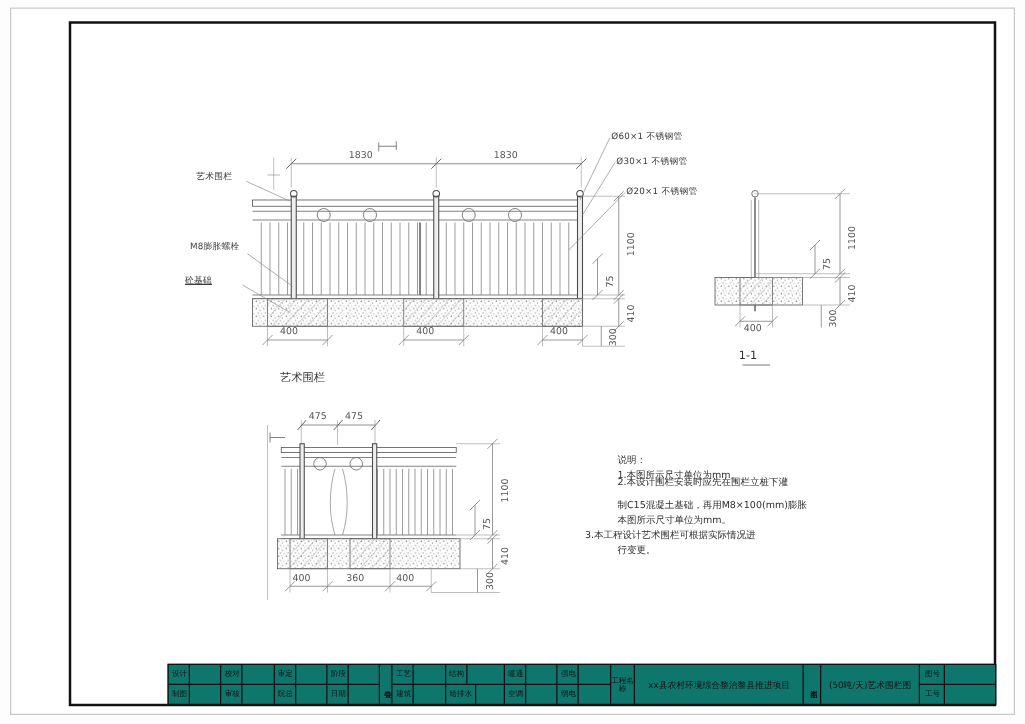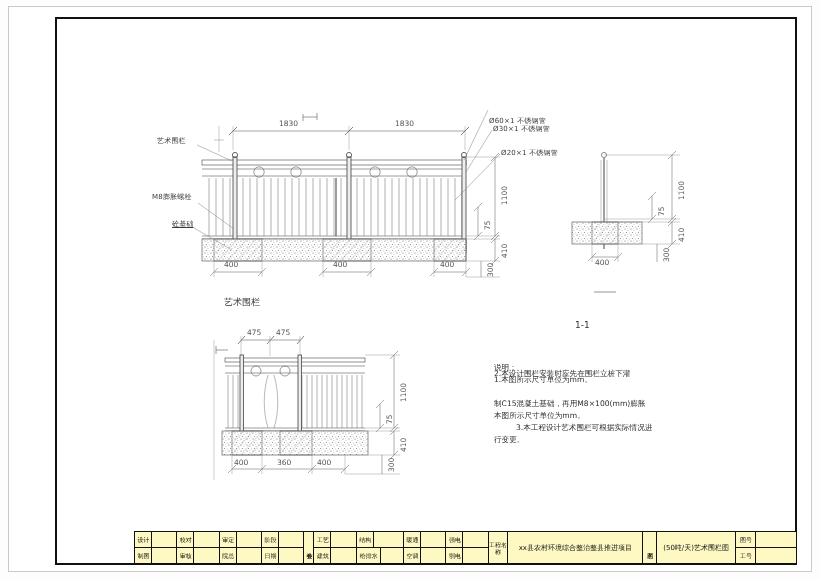--- a/index.html
+++ b/index.html
@@ -33,21 +33,21 @@
       opacity:.40;pointer-events:none;}
   .wm-txt{position:absolute;left:52px;top:2px;font-size:30px;font-weight:bold;
           color:#9b9b9b;letter-spacing:1px;
           font-family:"DejaVu Sans","Liberation Sans",sans-serif;}
   .wm-url{position:absolute;left:60px;top:40px;font-size:15px;font-weight:bold;
           color:#8f8f8f;letter-spacing:.4px;
           font-family:"DejaVu Sans","Liberation Sans",sans-serif;}
 
   
   .tb{position:absolute;left:134px;top:531px;width:663px;height:33px;
-      border:1.4px solid #111;box-sizing:border-box;background:#fef9c3;
+      border:1.4px solid #111;box-sizing:border-box;background:#0f766e;
       display:flex;}
   .tb-cell{border-right:1px solid #111;box-sizing:border-box;
            display:flex;flex-direction:column;}
   .tb-row{flex:1;display:flex;align-items:center;box-sizing:border-box;
           font-size:6.2px;color:#111;padding-left:1px;}
   .tb-row + .tb-row{border-top:1px solid #111;}
   .tb-key{width:15px;flex:none;border-right:1px solid #111;height:100%;
           display:flex;align-items:center;justify-content:center;
           font-size:6px;line-height:6px;text-align:center;}
   .tb-val{flex:1;height:100%;}
@@ -337,62 +337,62 @@
           <path d="M390,459 L398,451"></path>
       </g>
     </g>
   </svg>
 
   <div class="t dim" style="left:279px;top:119px;">1830</div>
   <div class="t dim" style="left:395px;top:119px;">1830</div>
 
   <div class="t lbl" style="left:157px;top:136px;">艺术围栏</div>
   <div class="t lbl" style="left:152px;top:192px;">M8膨胀螺栓</div>
-  <div class="t lbl" style="left:172px;top:219px;text-decoration:underline;">砼基础</div>
-
-  <div class="t lbl" style="left:489px;top:116px;">Ø60×1 不锈钢管</div>
+  <div class="t lbl" style="left:148px;top:219px;text-decoration:underline;">砼基础</div>
+
+  <div class="t lbl" style="left:489px;top:104px;">Ø60×1 不锈钢管</div>
   <div class="t lbl" style="left:493px;top:124px;">Ø30×1 不锈钢管</div>
   <div class="t lbl" style="left:501px;top:148px;">Ø20×1 不锈钢管</div>
 
   <div class="t dim" style="left:224px;top:260px;">400</div>
   <div class="t dim" style="left:333px;top:260px;">400</div>
   <div class="t dim" style="left:440px;top:260px;">400</div>
 
   <div class="t dimv" style="left:500px;top:205px;">1100</div>
   <div class="t dimv" style="left:483px;top:230px;">75</div>
   <div class="t dimv" style="left:500px;top:258px;">410</div>
   <div class="t dimv" style="left:486px;top:277px;">300</div>
 
   <div class="t viewtitle" style="left:224px;top:296px;">艺术围栏</div>
 
   <div class="t dimv" style="left:677px;top:200px;">1100</div>
   <div class="t dimv" style="left:657px;top:216px;">75</div>
   <div class="t dimv" style="left:677px;top:242px;">410</div>
   <div class="t dimv" style="left:662px;top:262px;">300</div>
   <div class="t dim" style="left:595px;top:258px;">400</div>
-  <div class="t viewtitle" style="left:575px;top:280px;margin-top:40px;">1-1</div>
+  <div class="t viewtitle" style="left:591px;top:280px;">1-1</div>
 
   <div class="t dim" style="left:247px;top:328px;">475</div>
   <div class="t dim" style="left:276px;top:328px;">475</div>
 
   <div class="t dim" style="left:234px;top:458px;">400</div>
   <div class="t dim" style="left:277px;top:458px;">360</div>
   <div class="t dim" style="left:317px;top:458px;">400</div>
 
   <div class="t dimv" style="left:399px;top:402px;">1100</div>
   <div class="t dimv" style="left:385px;top:424px;">75</div>
   <div class="t dimv" style="left:399px;top:452px;">410</div>
   <div class="t dimv" style="left:387px;top:472px;">300</div>
 
   <div class="t note" style="left:494px;top:362px;">说明：</div>
   <div class="t note" style="left:494px;top:374px;">1.本图所示尺寸单位为mm。</div>
-  <div class="t note" style="left:494px;top:368px;text-align:center;">2.本设计围栏安装时应先在围栏立桩下灌</div>
+  <div class="t note" style="left:494px;top:380px;text-align:center;">2.本设计围栏安装时应先在围栏立桩下灌</div>
   <div class="t note" style="left:494px;top:398px;">制C15混凝土基础，再用M8×100(mm)膨胀</div>
   <div class="t note" style="left:494px;top:410px;">本图所示尺寸单位为mm。</div>
-  <div class="t note" style="left:516px;top:422px;">3.本工程设计艺术围栏可根据实际情况进</div>
+  <div class="t note" style="left:468px;top:422px;">3.本工程设计艺术围栏可根据实际情况进</div>
   <div class="t note" style="left:494px;top:434px;">行变更。</div>
 
 
   <div class="tb">
 
     <div class="tb-cell" style="width:52px;">
       <div class="tb-row">
         <div class="tb-key">设计</div>
         <div class="tb-val"></div>
       </div>

